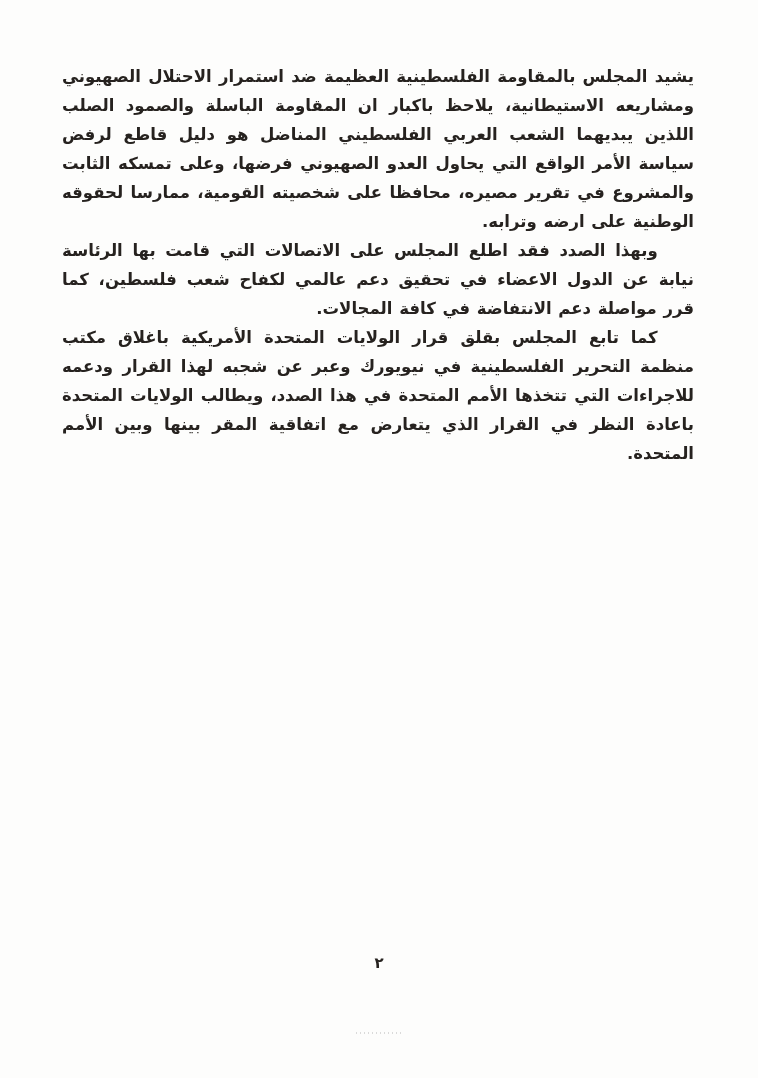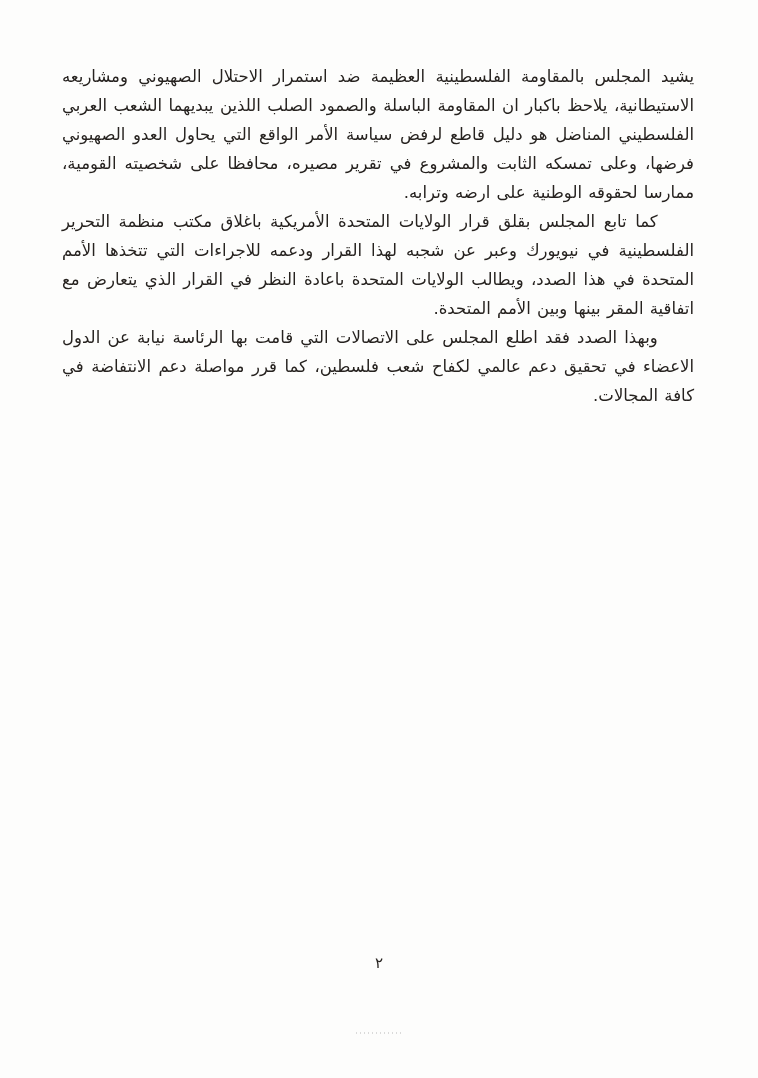--- a/index.html
+++ b/index.html
@@ -8,20 +8,21 @@
     background: #ffffff;
   }
   .page {
     position: relative;
     width: 758px;
     height: 1078px;
     background: #fdfdfc;
     margin: 0 auto;
     overflow: hidden;
     font-family: "DejaVu Sans", sans-serif;
+    font-weight: bold;
   }
   .text-block {
     position: absolute;
     top: 62px;
     right: 64px;
     left: 62px;
     direction: rtl;
     text-align: justify;
     font-size: 16.5px;
     line-height: 29px;
@@ -58,21 +59,21 @@
     );
   }
 </style>
 </head>
 <body>
 
 <div class="page">
 
   <div class="text-block">
     <p>يشيد المجلس بالمقاومة الفلسطينية العظيمة ضد استمرار الاحتلال الصهيوني ومشاريعه الاستيطانية، يلاحظ باكبار ان المقاومة الباسلة والصمود الصلب اللذين يبديهما الشعب العربي الفلسطيني المناضل هو دليل قاطع لرفض سياسة الأمر الواقع التي يحاول العدو الصهيوني فرضها، وعلى تمسكه الثابت والمشروع في تقرير مصيره، محافظا على شخصيته القومية، ممارسا لحقوقه الوطنية على ارضه وترابه.</p>
+    <p class="indent">وبهذا الصدد فقد اطلع المجلس على الاتصالات التي قامت بها الرئاسة نيابة عن الدول الاعضاء في تحقيق دعم عالمي لكفاح شعب فلسطين، كما قرر مواصلة دعم الانتفاضة في كافة المجالات.</p>
     <p class="indent">كما تابع المجلس بقلق قرار الولايات المتحدة الأمريكية باغلاق مكتب منظمة التحرير الفلسطينية في نيويورك وعبر عن شجبه لهذا القرار ودعمه للاجراءات التي تتخذها الأمم المتحدة في هذا الصدد، ويطالب الولايات المتحدة باعادة النظر في القرار الذي يتعارض مع اتفاقية المقر بينها وبين الأمم المتحدة.</p>
-    <p class="indent">وبهذا الصدد فقد اطلع المجلس على الاتصالات التي قامت بها الرئاسة نيابة عن الدول الاعضاء في تحقيق دعم عالمي لكفاح شعب فلسطين، كما قرر مواصلة دعم الانتفاضة في كافة المجالات.</p>
   </div>
 
   <div class="page-number">٢</div>
 
   <div class="scan-artifact"></div>
 
 </div>
 
 </body></html>

